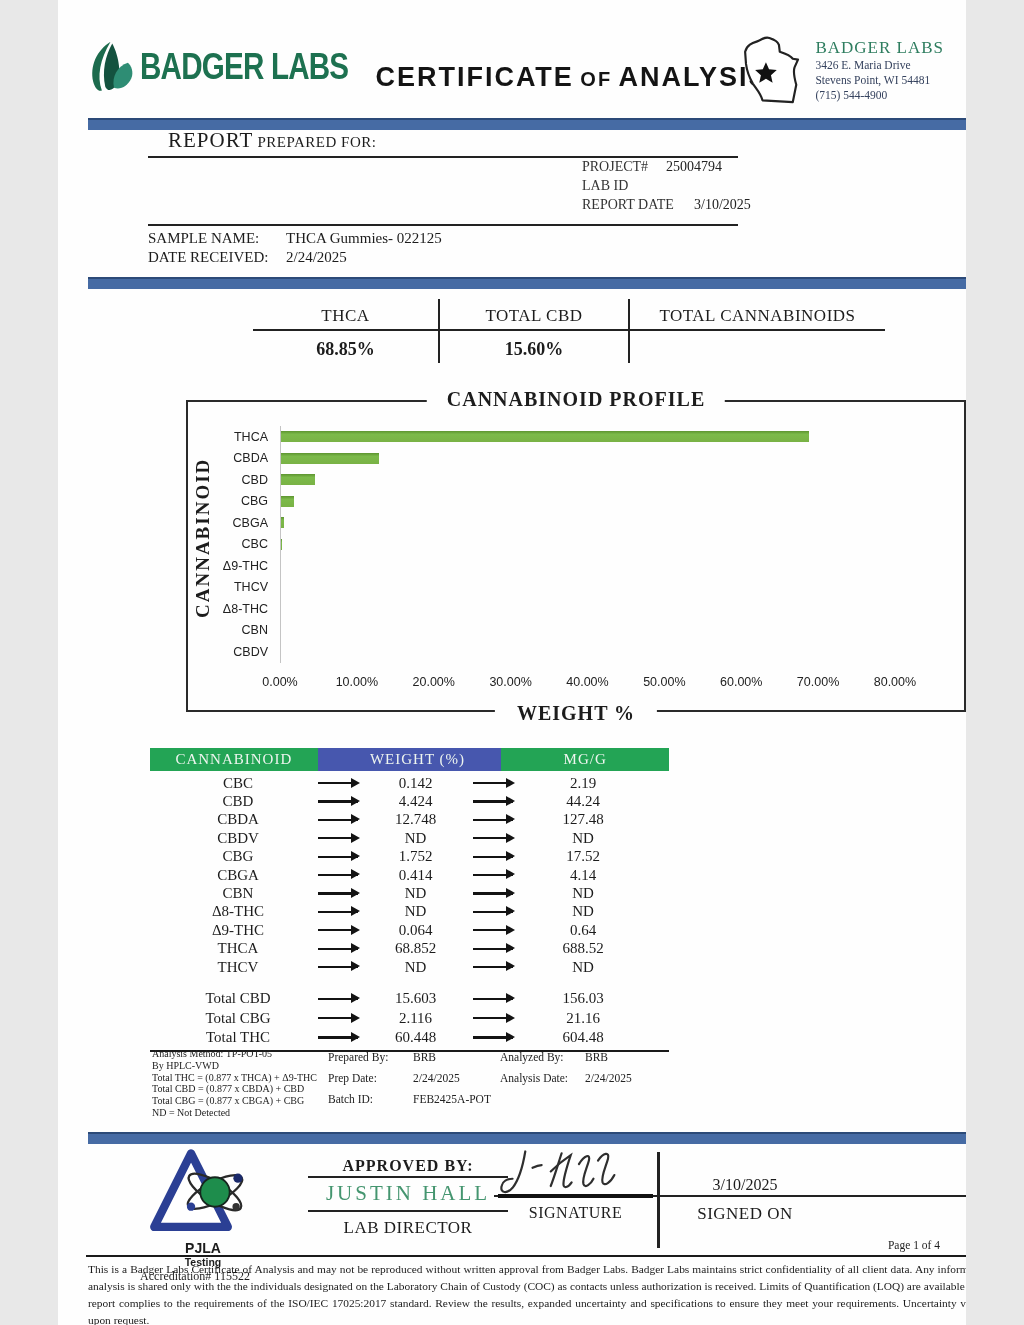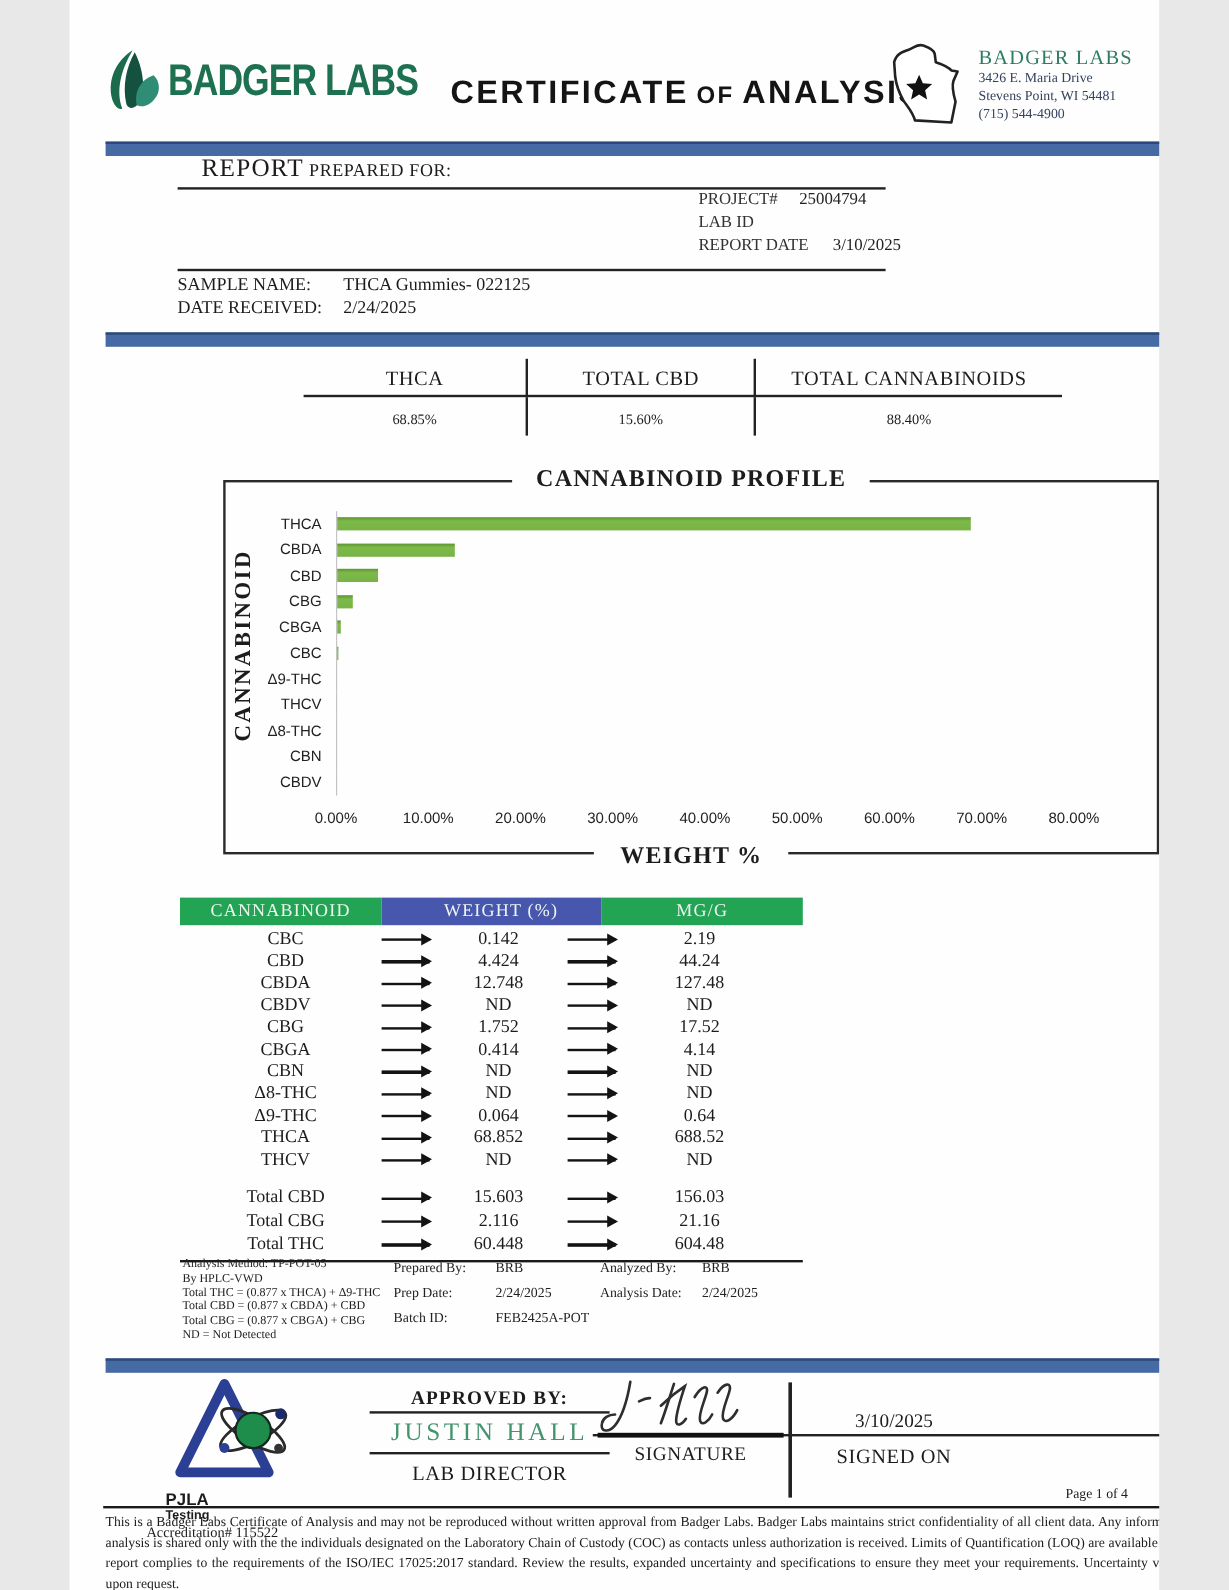--- a/index.html
+++ b/index.html
@@ -35,21 +35,21 @@
   .proj-val{margin-left:2px;}
   .mid-line{position:absolute;left:90px;top:224px;width:590px;border-top:2px solid #222;}
   .sample-block{position:absolute;left:90px;top:229px;font-size:15px;}
   .sample-row{display:flex;line-height:18.5px;}
   .sample-label{width:138px;}
 
   
   .summary{position:absolute;left:195px;top:299px;display:grid;grid-template-columns:187px 190px 255px;}
   .sum-cell{text-align:center;font-size:17px;}
   .sum-head{height:30px;line-height:34px;border-bottom:2px solid #222;letter-spacing:.5px;}
-  .sum-val{height:32px;line-height:36px;font-size:12px;}
+  .sum-val{height:32px;line-height:36px;font-size:18px;font-weight:bold;}
   .sum-vline{border-right:2px solid #222;}
 
   
   .chartbox{position:absolute;left:128px;top:400px;width:780px;height:312px;border:2.5px solid #2a2a2a;box-sizing:border-box;}
   .chart-title{position:absolute;top:-14px;left:50%;transform:translateX(-50%);background:#fefefe;
                padding:0 20px;font-size:20px;font-weight:bold;letter-spacing:1px;white-space:nowrap;}
   .chart-ylab{position:absolute;left:-66px;top:50%;transform:rotate(-90deg);transform-origin:center;
               background:#fefefe;padding:0 16px;font-size:19px;font-weight:bold;letter-spacing:2px;margin-top:-14px;width:130px;text-align:center;}
   .chart-xlab{position:absolute;bottom:-15px;left:50%;transform:translateX(-50%);background:#fefefe;
               padding:0 22px;font-size:20px;font-weight:bold;letter-spacing:1px;white-space:nowrap;}
@@ -83,21 +83,21 @@
   
   .methods{position:absolute;left:94px;top:1048px;width:520px;height:80px;}
   .m-left{position:absolute;left:0;top:0;width:180px;font-size:10px;line-height:11.8px;color:#222;}
   .m-col{position:absolute;top:2px;font-size:11.5px;color:#222;}
   .m-mid{left:176px;} .m-right{left:348px;}
   .m-row{display:flex;line-height:15px;margin-bottom:6px;}
   .m-label{width:85px;flex:none;}
   .m-val{white-space:nowrap;}
 
   
-  .pjla{position:absolute;left:80px;top:1146px;width:130px;text-align:left;}
+  .pjla{position:absolute;left:80px;top:1146px;width:130px;text-align:center;}
   .pjla-name{font-family:"Liberation Sans",sans-serif;font-weight:bold;font-size:14px;margin-top:-2px;}
   .pjla-sub{font-family:"Liberation Sans",sans-serif;font-weight:bold;font-size:10.5px;}
   .pjla-acc{font-size:12px;margin-top:1px;white-space:nowrap;margin-left:-16px;}
   .approved{position:absolute;left:250px;top:1157px;width:200px;text-align:center;}
   .app-label{font-size:16px;font-weight:bold;letter-spacing:1px;padding-bottom:1px;border-bottom:2.5px solid #222;}
   .app-name{font-size:21px;letter-spacing:3px;color:#44956f;padding:3px 0 4px 0;border-bottom:2.5px solid #222;}
   .app-title{font-size:17px;letter-spacing:.5px;padding-top:6px;}
   .sig-svg{position:absolute;left:430px;top:1146px;}
   .sig-date-line{position:absolute;left:436px;top:1195px;width:564px;height:2.2px;background:#222;}
   .sig-thick{position:absolute;left:440px;top:1194px;width:155px;height:3.6px;background:#111;}
@@ -180,21 +180,20 @@
   </div>
 
   <div class="bluebar bar2"></div>
 
   <div class="summary" id="summary-grid">
       <div class="sum-cell sum-head sum-vline">THCA</div>
       <div class="sum-cell sum-head sum-vline">TOTAL CBD</div>
       <div class="sum-cell sum-head">TOTAL CANNABINOIDS</div>
       <div class="sum-cell sum-val sum-vline">68.85%</div>
       <div class="sum-cell sum-val sum-vline">15.60%</div>
-      <div class="sum-cell sum-val">88.40%</div>
     </div>
 
   <div class="chartbox">
     <div class="chart-title">CANNABINOID PROFILE</div>
     <div class="chart-ylab">CANNABINOID</div>
     <div class="chart-xlab">WEIGHT %</div>
     <div class="chart-inner">
       <div id="chart-rows">
           <div class="crow">
             <div class="clabel">THCA</div>

